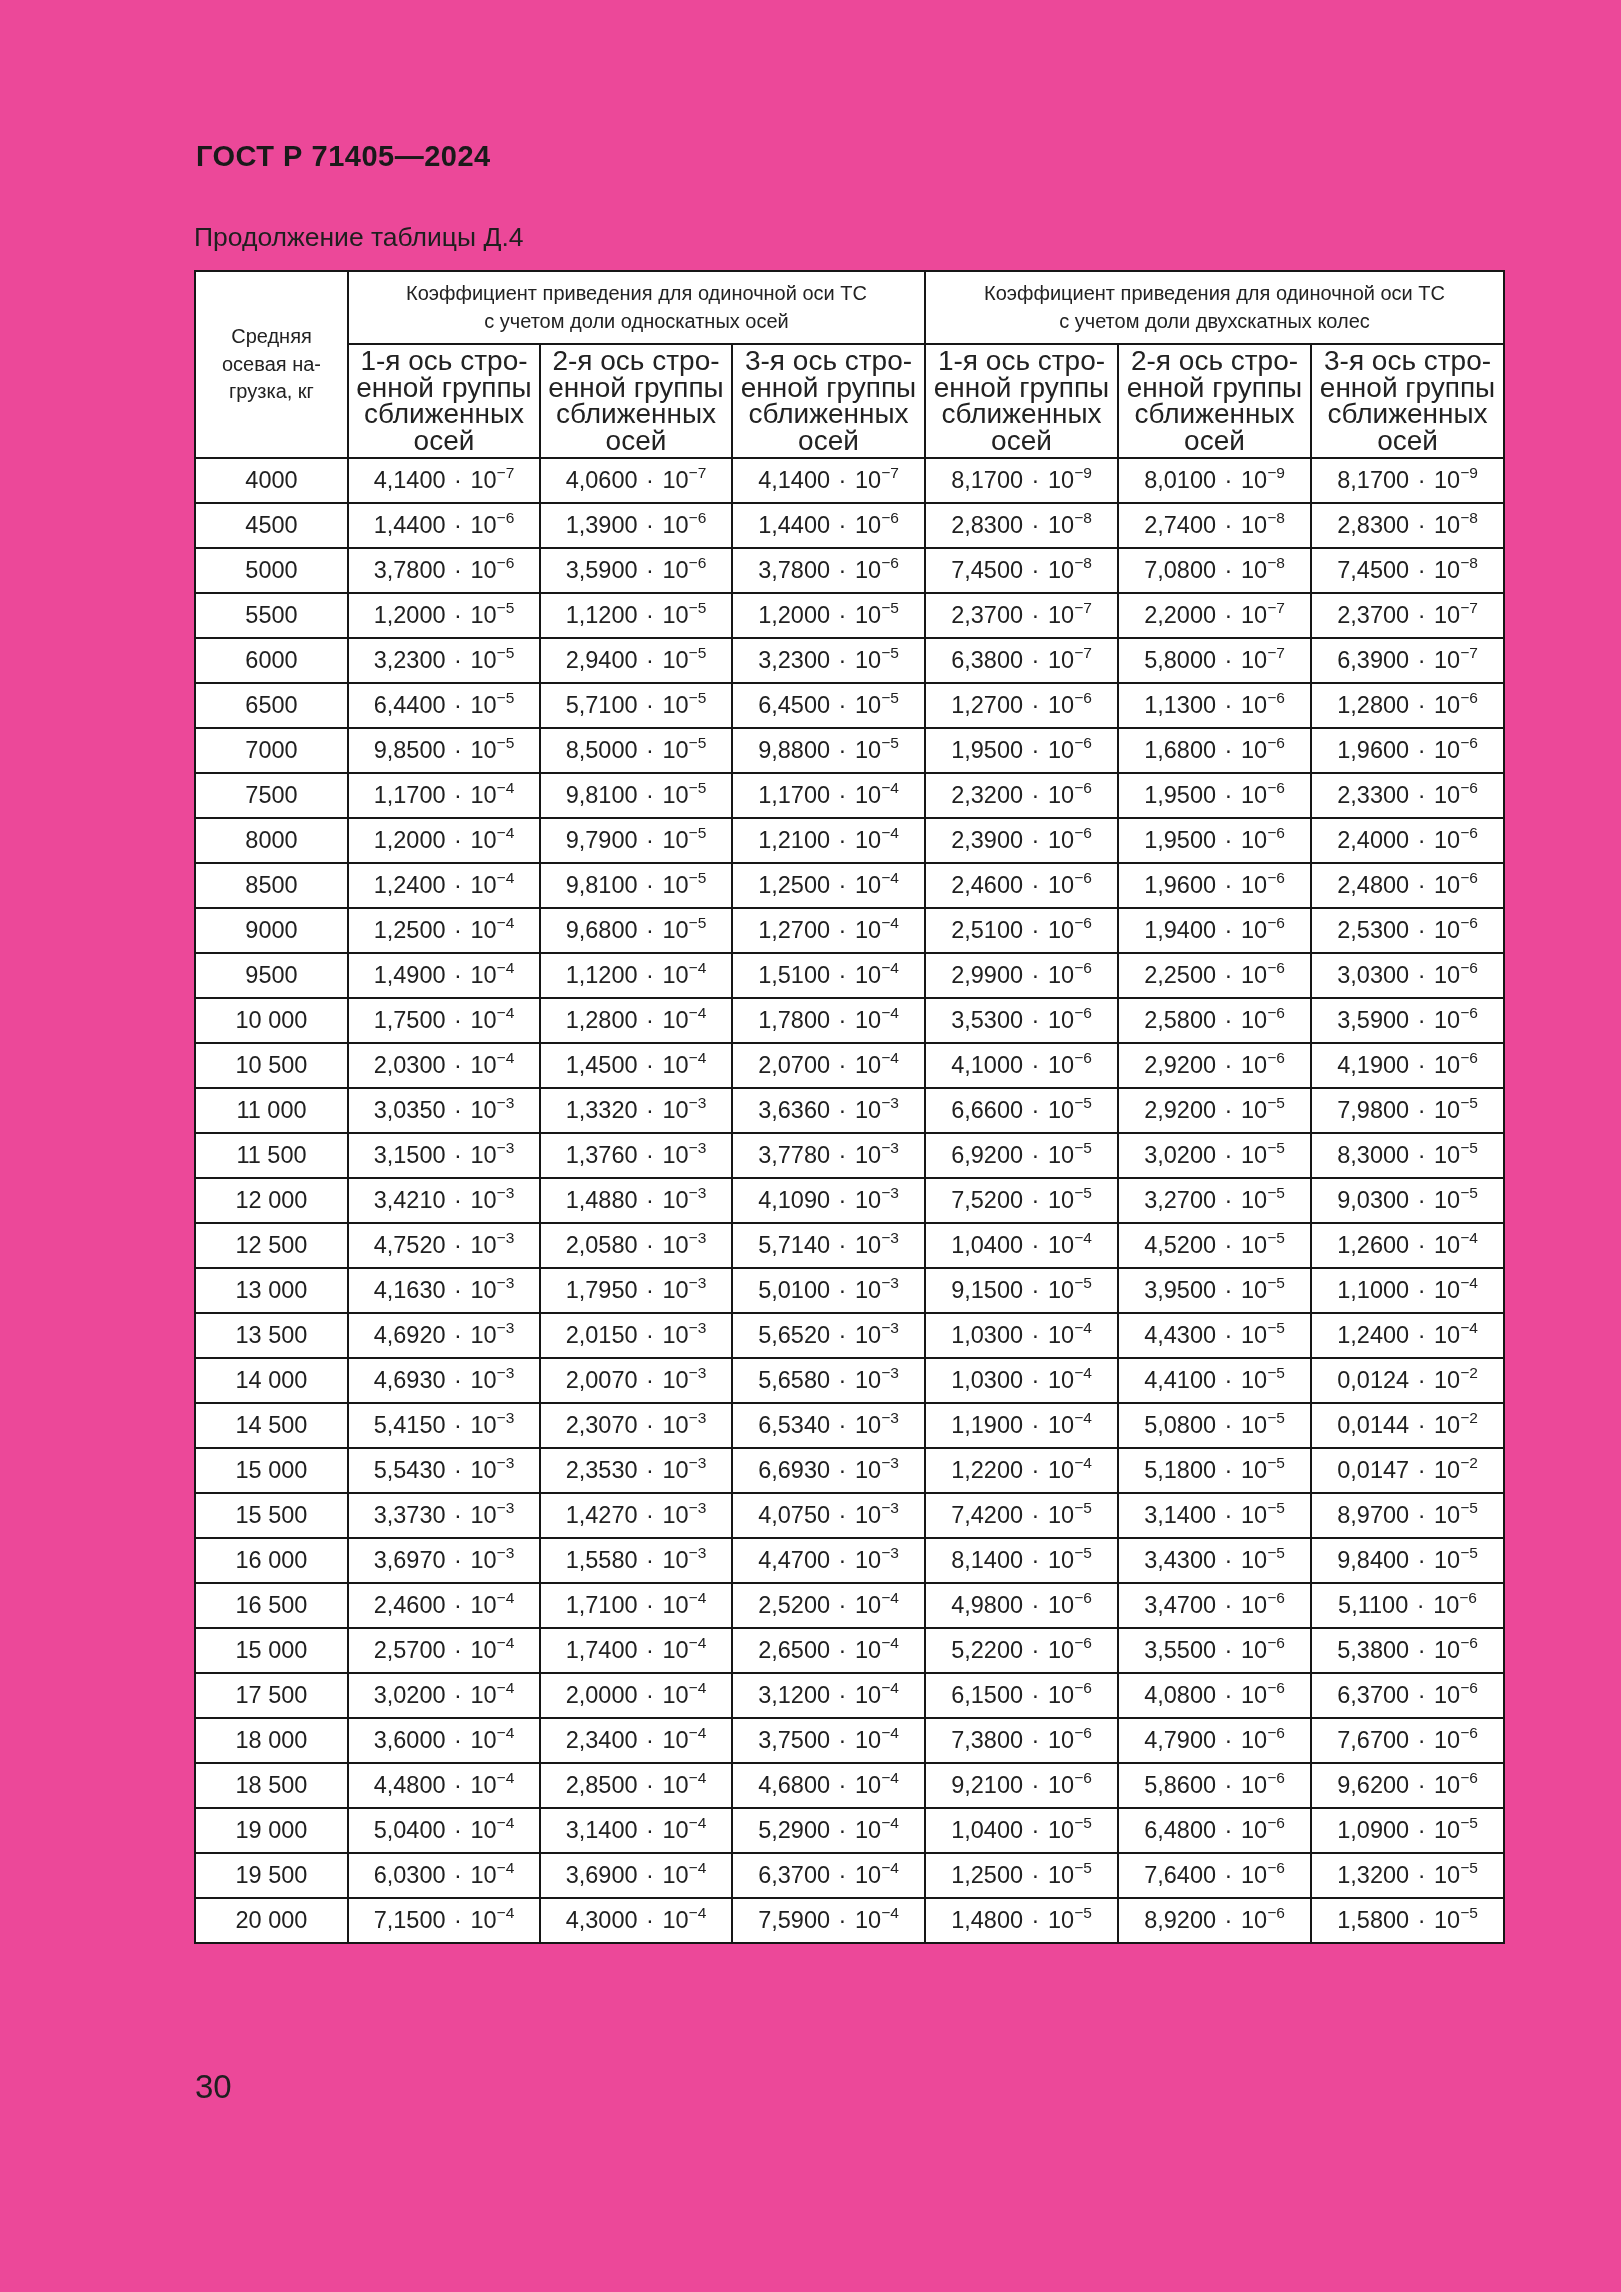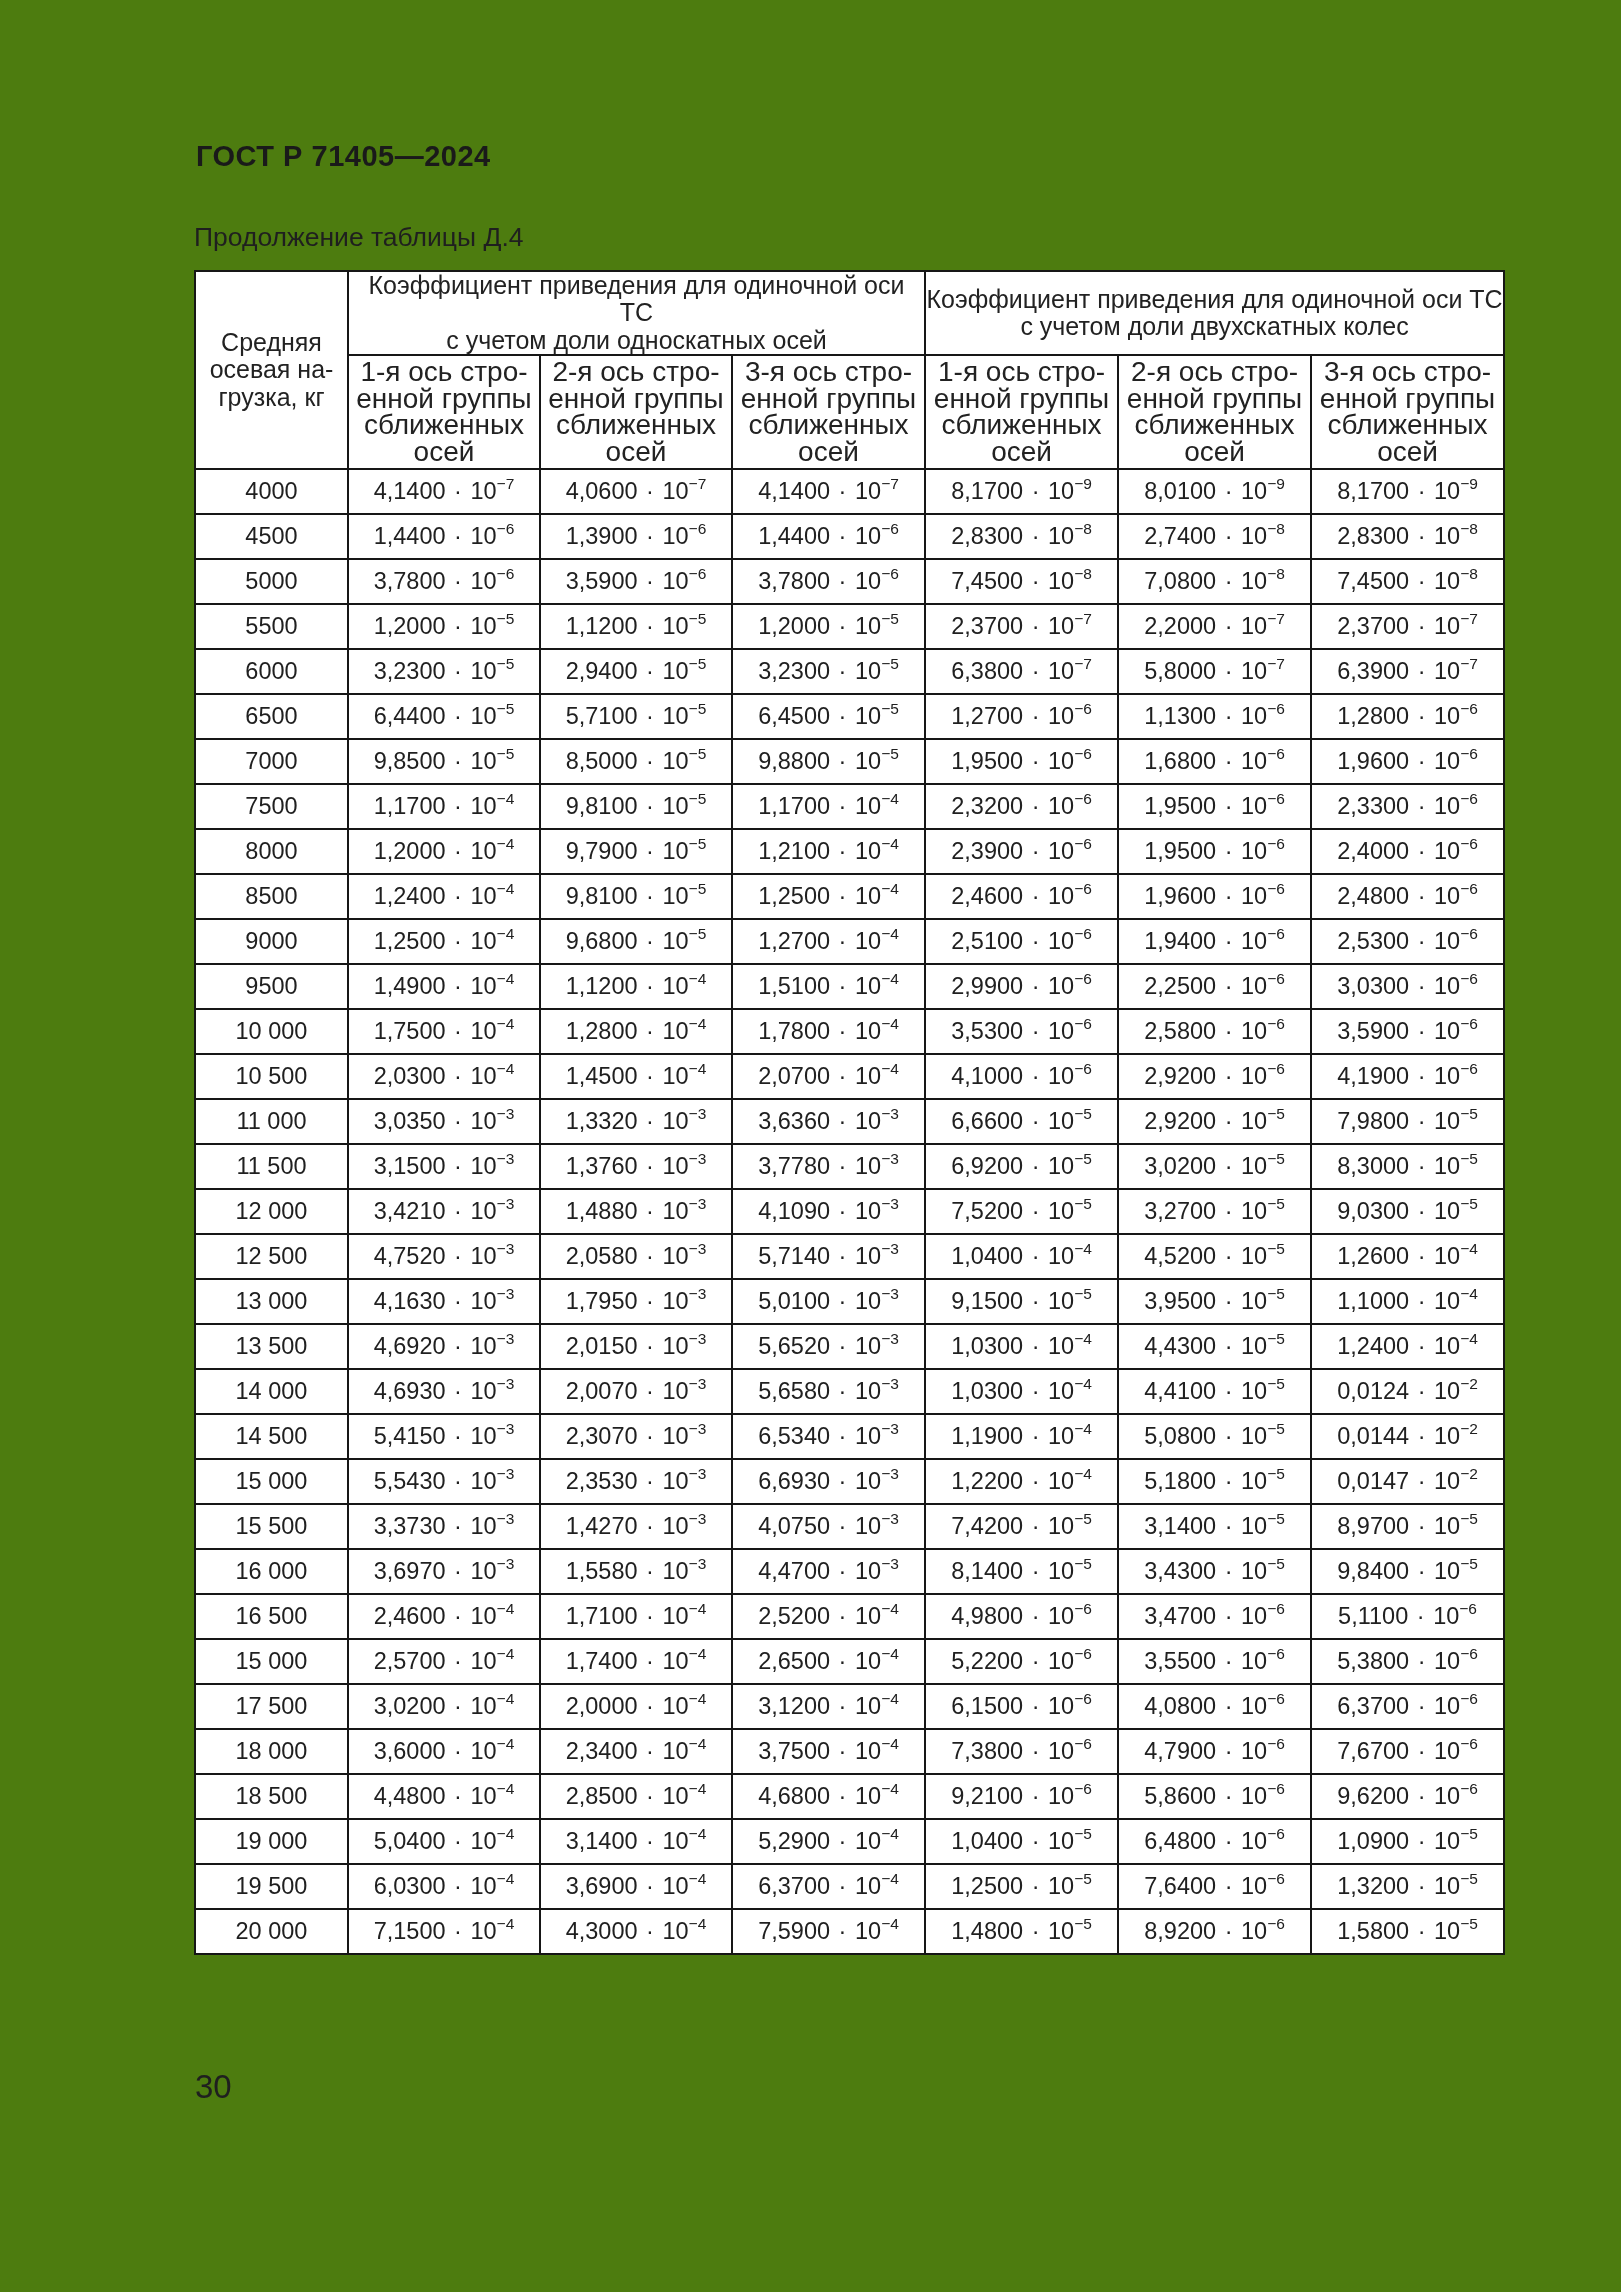--- a/index.html
+++ b/index.html
@@ -4,21 +4,21 @@
 <style>
   html, body {
     margin: 0;
     padding: 0;
     background: #ffffff;
   }
   .page {
     position: relative;
     width: 1621px;
     height: 2293px;
-    background: #4d7c0f;
+    background: #ec4899;
     font-family: "Liberation Sans", "DejaVu Sans", sans-serif;
     color: #1c1c1c;
   }
   .doc-code {
     position: absolute;
     left: 196px;
     top: 140px;
     font-size: 29px;
     font-weight: bold;
     letter-spacing: 0.5px;
@@ -46,21 +46,21 @@
     border-right: 2px solid #161616;
     border-top: 2.9px solid #161616;
     border-bottom: 2.9px solid #161616;
     padding: 0;
     text-align: center;
     vertical-align: middle;
     font-weight: normal;
     background: #ffffff;
     overflow: hidden;
   }
-  tr.group-row th { height: 71px; font-size: 25px; line-height: 27.4px; color: #222; }
+  tr.group-row th { height: 71px; font-size: 20px; line-height: 27.4px; color: #222; }
   tr.sub-row th   { height: 112px; font-size: 28px; line-height: 26.5px; color: #222; }
   th.load-h { font-size: 23.5px; line-height: 28px; color: #222; }
   tbody td {
     height: 43px;
     font-size: 23.5px;
     color: #202020;
     white-space: nowrap;
   }
   td.val sup {
     font-size: 66%;

